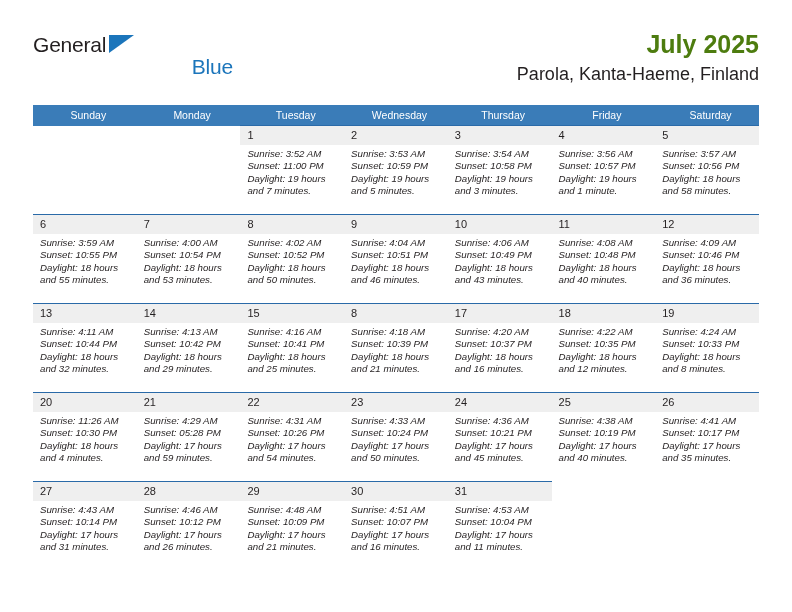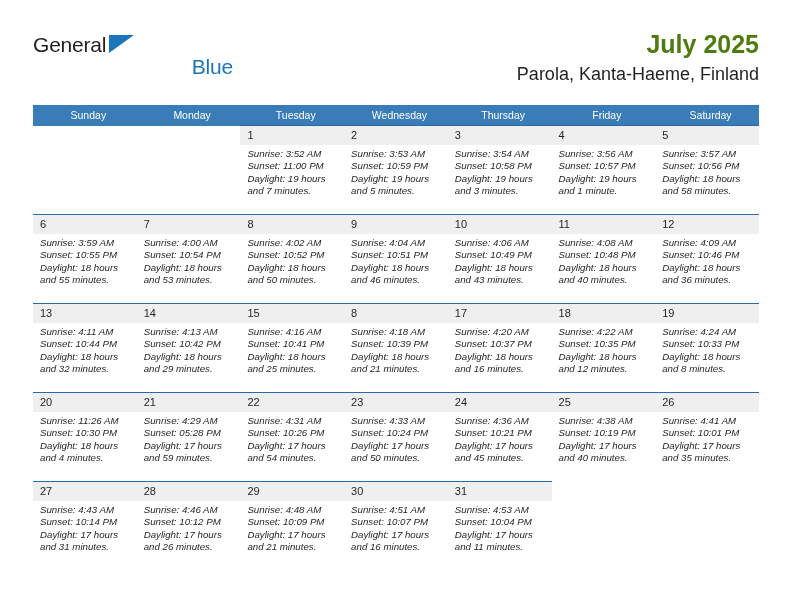--- a/index.html
+++ b/index.html
@@ -475,21 +475,21 @@
                 <div>Daylight: 17 hours</div>
                 <div>and 40 minutes.</div>
               </div>
             </div>
           </td>
           <td>
             <div class="cell-inner">
               <div class="daynum">26</div>
               <div class="details">
                 <div>Sunrise: 4:41 AM</div>
-                <div>Sunset: 10:01 PM</div>
+                <div>Sunset: 10:17 PM</div>
                 <div>Daylight: 17 hours</div>
                 <div>and 35 minutes.</div>
               </div>
             </div>
           </td>
         </tr>
         <tr class="week-row">
           <td>
             <div class="cell-inner">
               <div class="daynum">27</div>

